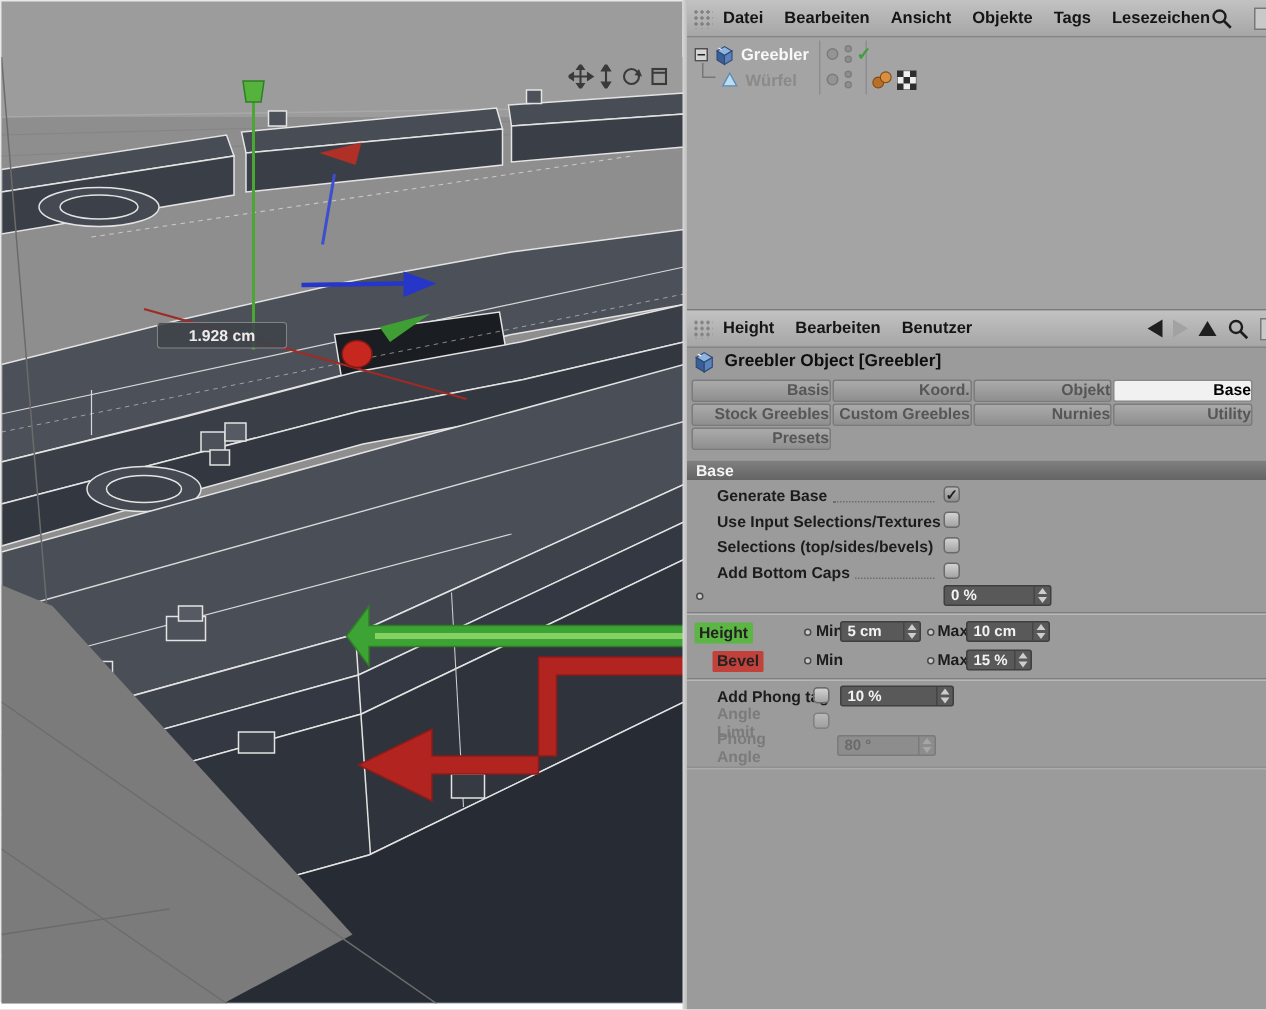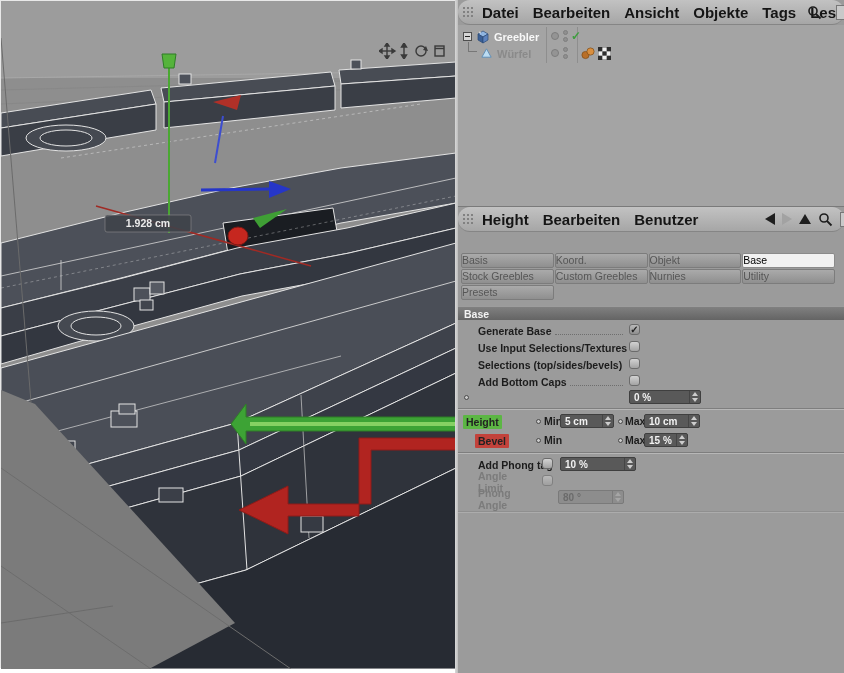--- a/index.html
+++ b/index.html
@@ -14,21 +14,21 @@
   #vp-nav { position:absolute; top:42px; right:10px; width:66px; height:16px; }
   #divider { position:absolute; left:455px; top:0; width:3px; height:673px;
              background:linear-gradient(90deg,#d8d8d8,#bdbdbd); }
 
   
   #panel { position:absolute; left:458px; top:0; width:386px; height:673px;
            background:#9b9b9b; overflow:hidden; }
   .menubar { position:absolute; left:0; width:100%; height:25px;
              background:linear-gradient(#c2c2c2,#a6a6a6); border-bottom:1px solid #858585;
              display:flex; align-items:center; gap:14px; padding-left:24px;
-             font-size:15px; font-weight:bold; color:#151515;border-radius:12px; }
+             font-size:11px; font-weight:bold; color:#151515; }
   .menubar .mi { cursor:default; }
   .grip { position:absolute; left:4px; top:6px; width:13px; height:13px;
           background-image:radial-gradient(#818181 1px, transparent 1.2px);
           background-size:4px 4px; }
 
   
   #om-bg { position:absolute; left:0; top:25px; width:100%; height:181px; background:#a4a4a4; }
   .om-row { position:absolute; left:0; height:17px; display:flex; align-items:center;
             font-size:11px; font-weight:bold; }
   .om-name-active { color:#f8f8f8; }
@@ -47,21 +47,21 @@
   .search-wrap { position:absolute; top:5px; }
   .clip-icon { position:absolute; width:12px; height:15px; background:#c9c9c9; border:1px solid #777; }
 
   
   .am-sep-line { position:absolute; left:0; top:206px; width:100%; height:1px; background:#7a7a7a; }
   #am-title { position:absolute; left:4px; top:232px; height:18px; display:flex;
               align-items:center; gap:6px; font-size:11.5px; font-weight:bold; color:#0e0e0e; }
   #tabs { position:absolute; left:3px; top:253px; width:374px;
           display:grid; grid-template-columns:repeat(4,1fr); grid-auto-rows:15px; gap:1px; }
   .tab { background:linear-gradient(#aaaaaa,#8f8f8f); border:1px solid #7c7c7c; border-radius:2px;
-         font-size:10.5px; font-weight:normal; color:#565656; text-align:left; line-height:13px;
+         font-size:10.5px; font-weight:bold; color:#565656; text-align:right; line-height:13px;
          cursor:default; }
   .tab.active { background:#f1f1f1; color:#000; border-color:#8a8a8a; }
   #section-bar { position:absolute; left:0; top:306px; width:100%; height:14px;
                  background:linear-gradient(#808080,#646464); border-top:1px solid #9d9d9d;
                  color:#f3f3f3; font-size:10.5px; font-weight:bold; line-height:14px; padding-left:6px; }
 
   .ctl-row { position:absolute; height:15px; display:flex; align-items:center;
              font-size:10.5px; font-weight:bold; color:#1c1c1c; }
   .ctl-row.muted { color:#7b7b7b; }
   .leader { flex:1; margin:0 3px; height:9px; border-bottom:1px dotted #6e6e6e; }
@@ -313,20 +313,29 @@
       <div class="tri-left"></div>
       <div class="tri-right-faded"></div>
       <div class="tri-up-big"></div>
       <svg width="15" height="15" viewBox="0 0 15 15">
         <circle cx="6" cy="6" r="4" fill="none" stroke="#1d1d1d" stroke-width="1.6"></circle>
         <line x1="9" y1="9" x2="13.5" y2="13.5" stroke="#1d1d1d" stroke-width="1.8"></line>
       </svg>
       <div class="clip-icon" style="position:static; margin-right:-10px;"></div>
     </div>
 
+    <div id="am-title">
+      <svg width="15" height="15" viewBox="0 0 14 14">
+        <polygon points="2,4 7,1 12,4 7,7" fill="#8fb4e0" stroke="#2d4a75" stroke-width="0.7"></polygon>
+        <polygon points="2,4 7,7 7,13 2,10" fill="#3a5f96" stroke="#2d4a75" stroke-width="0.7"></polygon>
+        <polygon points="7,7 12,4 12,10 7,13" fill="#5c82bd" stroke="#2d4a75" stroke-width="0.7"></polygon>
+        <line x1="3" y1="2" x2="5" y2="3" stroke="#fff" stroke-width="0.8"></line>
+      </svg>
+      <span>Greebler Object [Greebler]</span>
+    </div>
 
     <div id="tabs">
       <div class="tab">Basis</div>
       <div class="tab">Koord.</div>
       <div class="tab">Objekt</div>
       <div class="tab active">Base</div>
       <div class="tab">Stock Greebles</div>
       <div class="tab">Custom Greebles</div>
       <div class="tab">Nurnies</div>
       <div class="tab">Utility</div>

